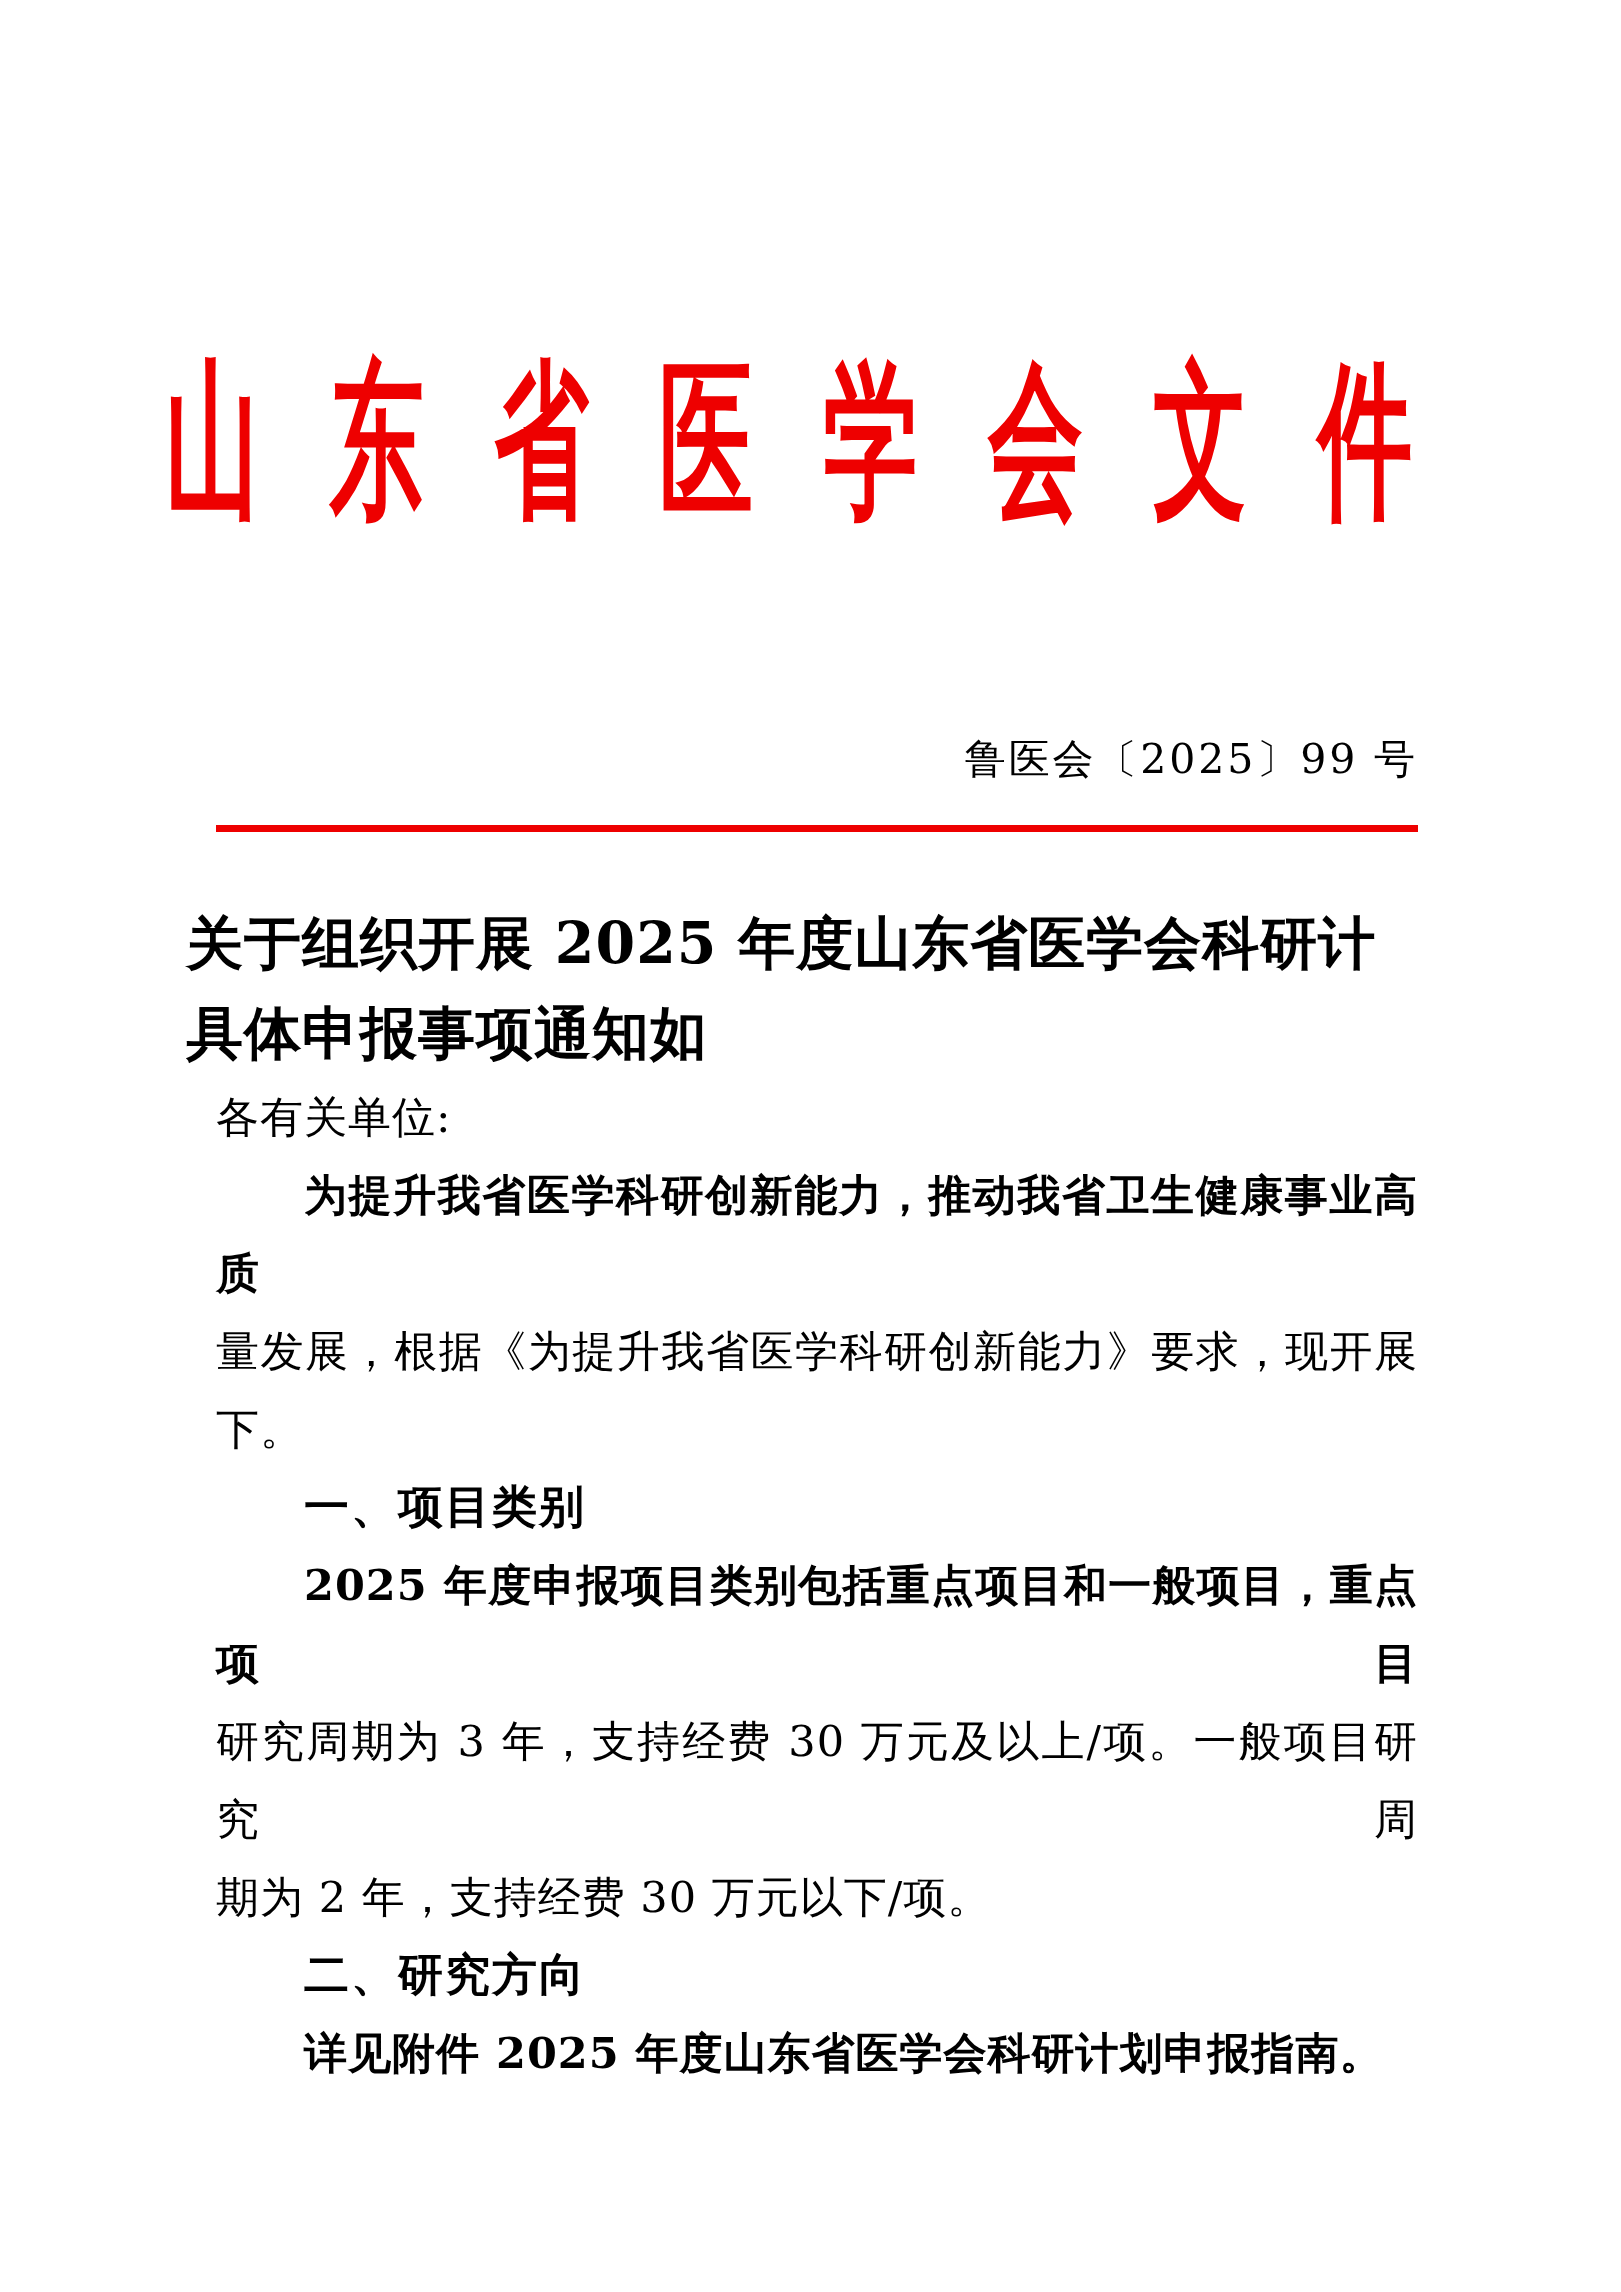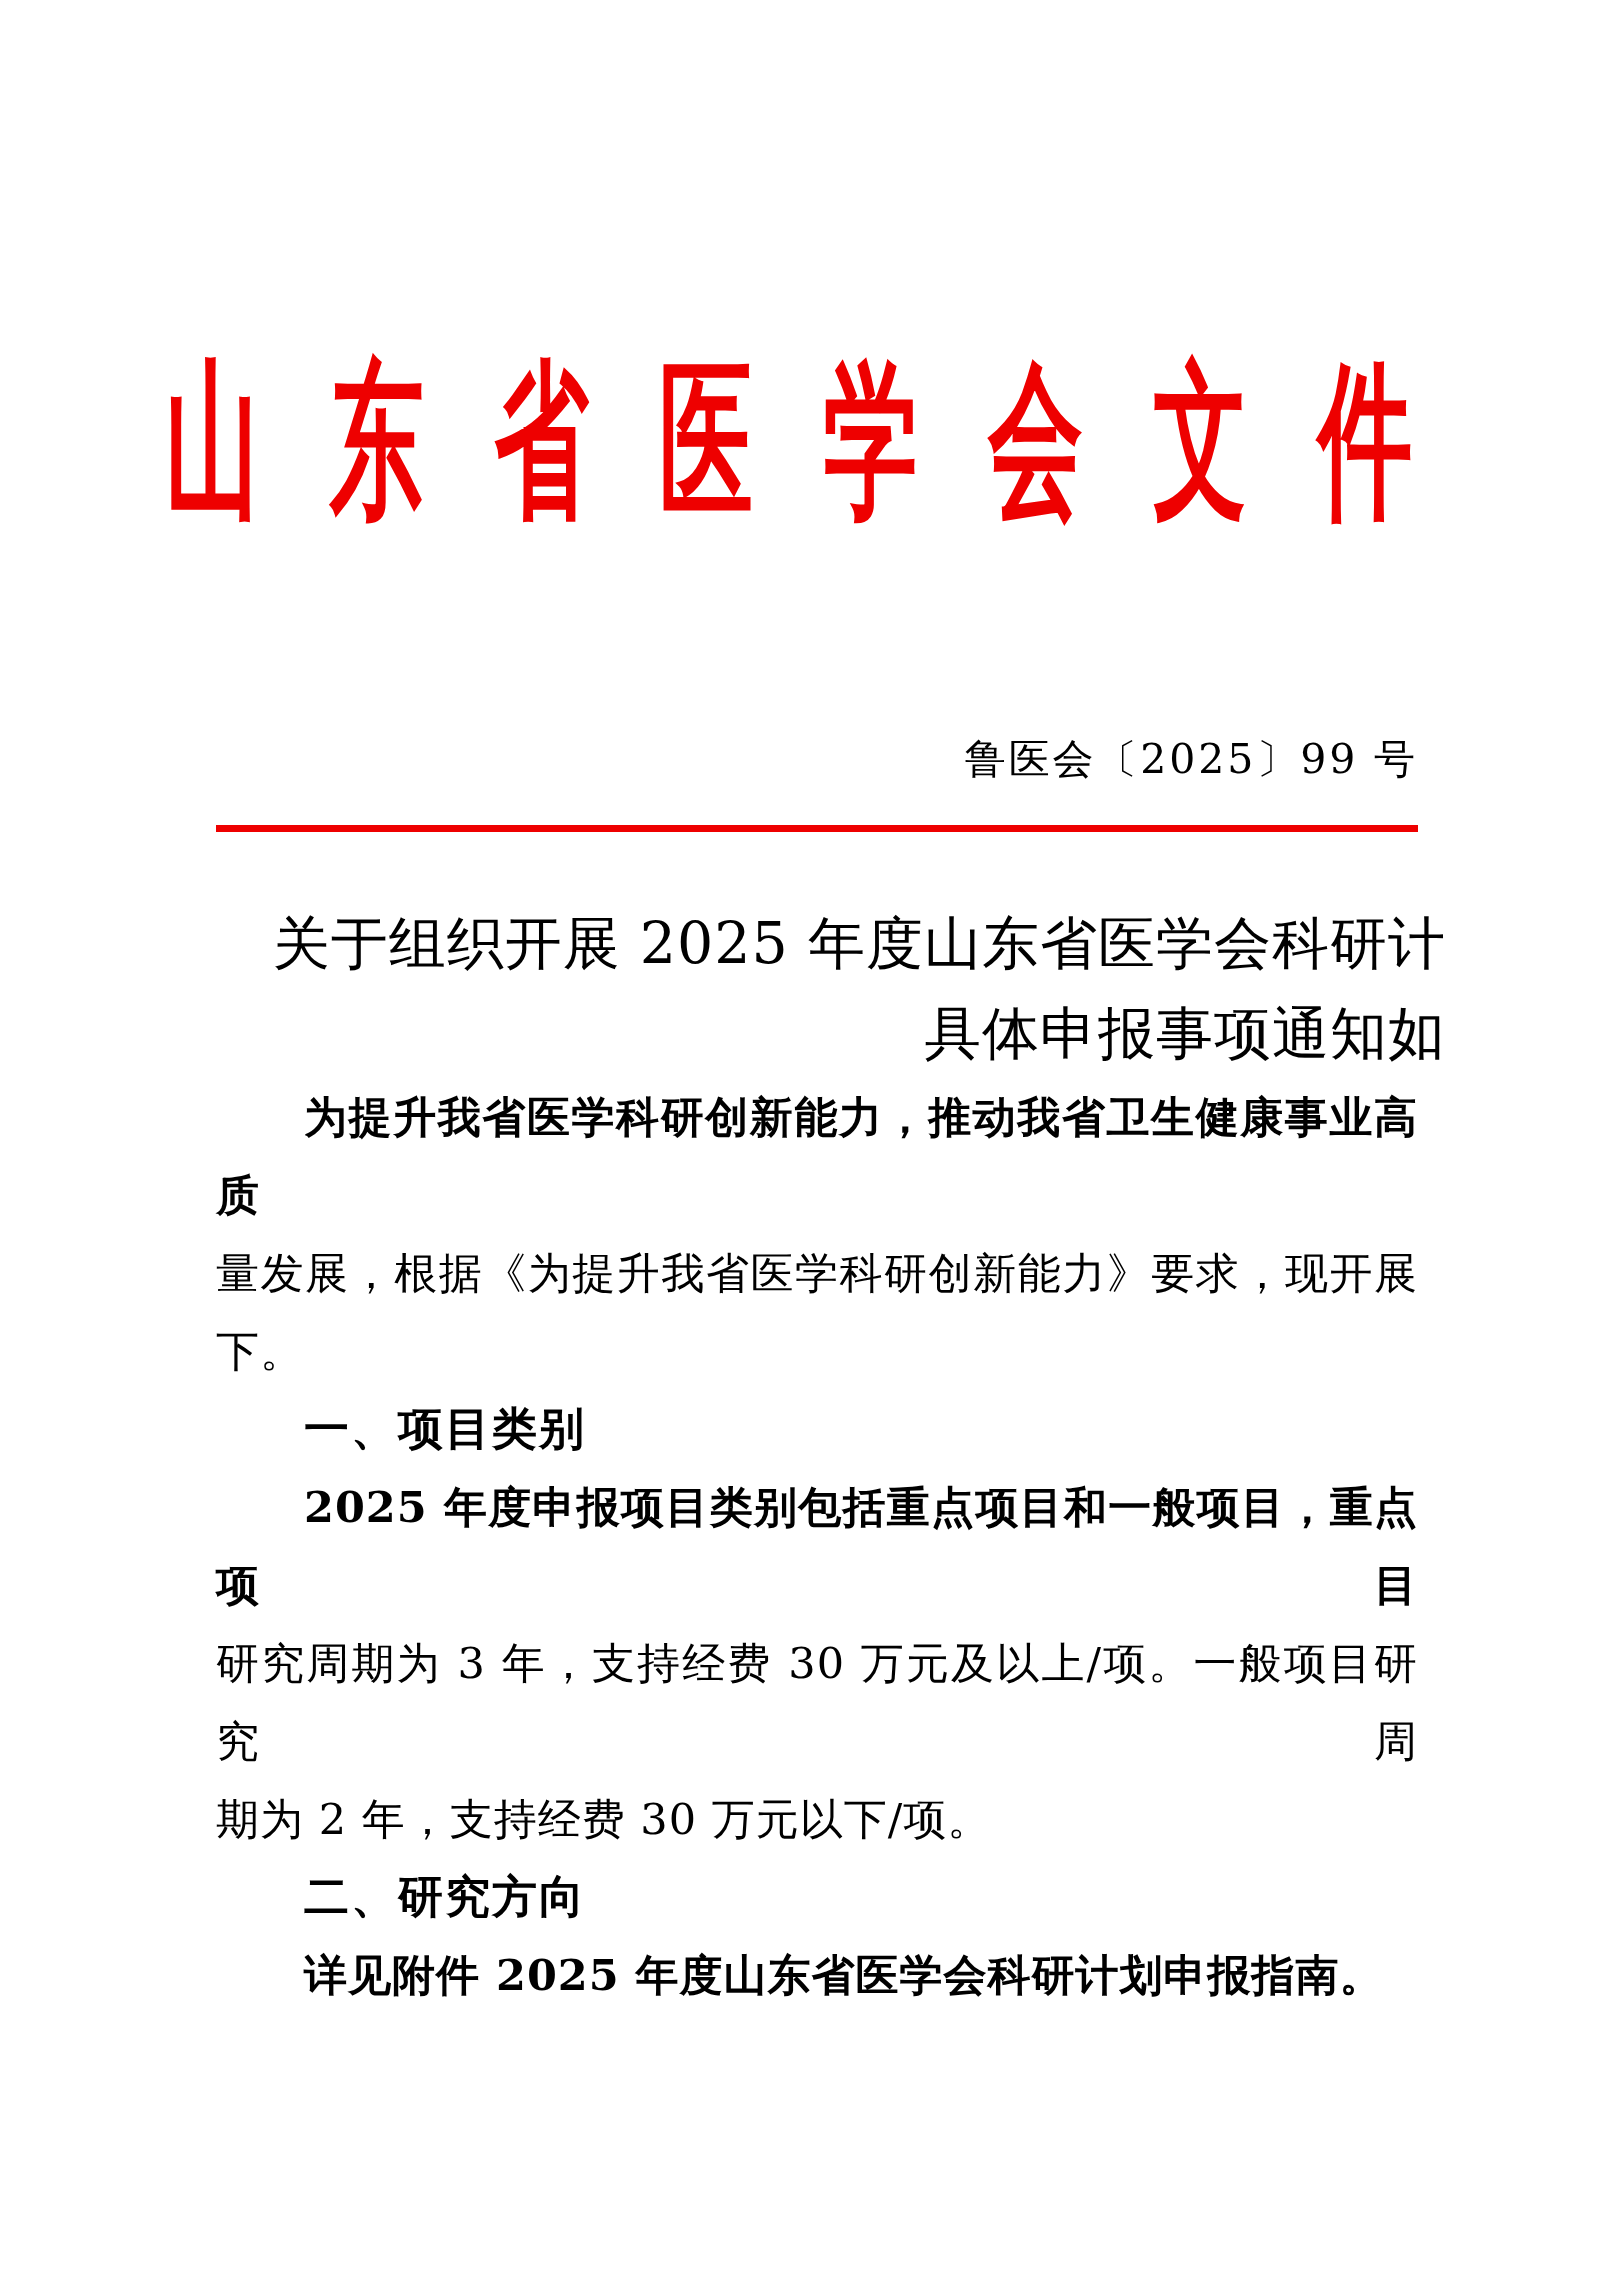--- a/index.html
+++ b/index.html
@@ -55,24 +55,24 @@
     height: 6.9px;
     background: #ee0000;
   }
 
   
   .doc-title {
     position: absolute;
     top: 898px;
     left: 186px;
     width: 1260px;
-    text-align: right;
+    text-align: left;
     font-size: 57px;
     line-height: 90px;
-    font-weight: normal;
+    font-weight: bold;
     letter-spacing: 1px;
     font-family: "DejaVu Serif", "Liberation Serif", serif;
     color: #000000;
   }
 
   
   .doc-body {
     position: absolute;
     top: 1078px;
     left: 216px;
@@ -115,20 +115,21 @@
   <div class="doc-number">鲁医会〔2025〕99 号</div>
 
   <div class="red-rule"></div>
 
   <div class="doc-title">
     <div>关于组织开展 2025 年度山东省医学会科研计</div>
     <div>具体申报事项通知如</div>
   </div>
 
   <div class="doc-body">
+    <div class="line">各有关单位:</div>
     <div class="line indent j">为提升我省医学科研创新能力，推动我省卫生健康事业高质</div>
     <div class="line j">量发展，根据《为提升我省医学科研创新能力》要求，现开展</div>
     <div class="line">下。</div>
     <div class="line indent heading">一、项目类别</div>
     <div class="line indent j">2025 年度申报项目类别包括重点项目和一般项目，重点项目</div>
     <div class="line j">研究周期为 3 年，支持经费 30 万元及以上/项。一般项目研究周</div>
     <div class="line">期为 2 年，支持经费 30 万元以下/项。</div>
     <div class="line indent heading">二、研究方向</div>
     <div class="line indent">详见附件 2025 年度山东省医学会科研计划申报指南。</div>
 

